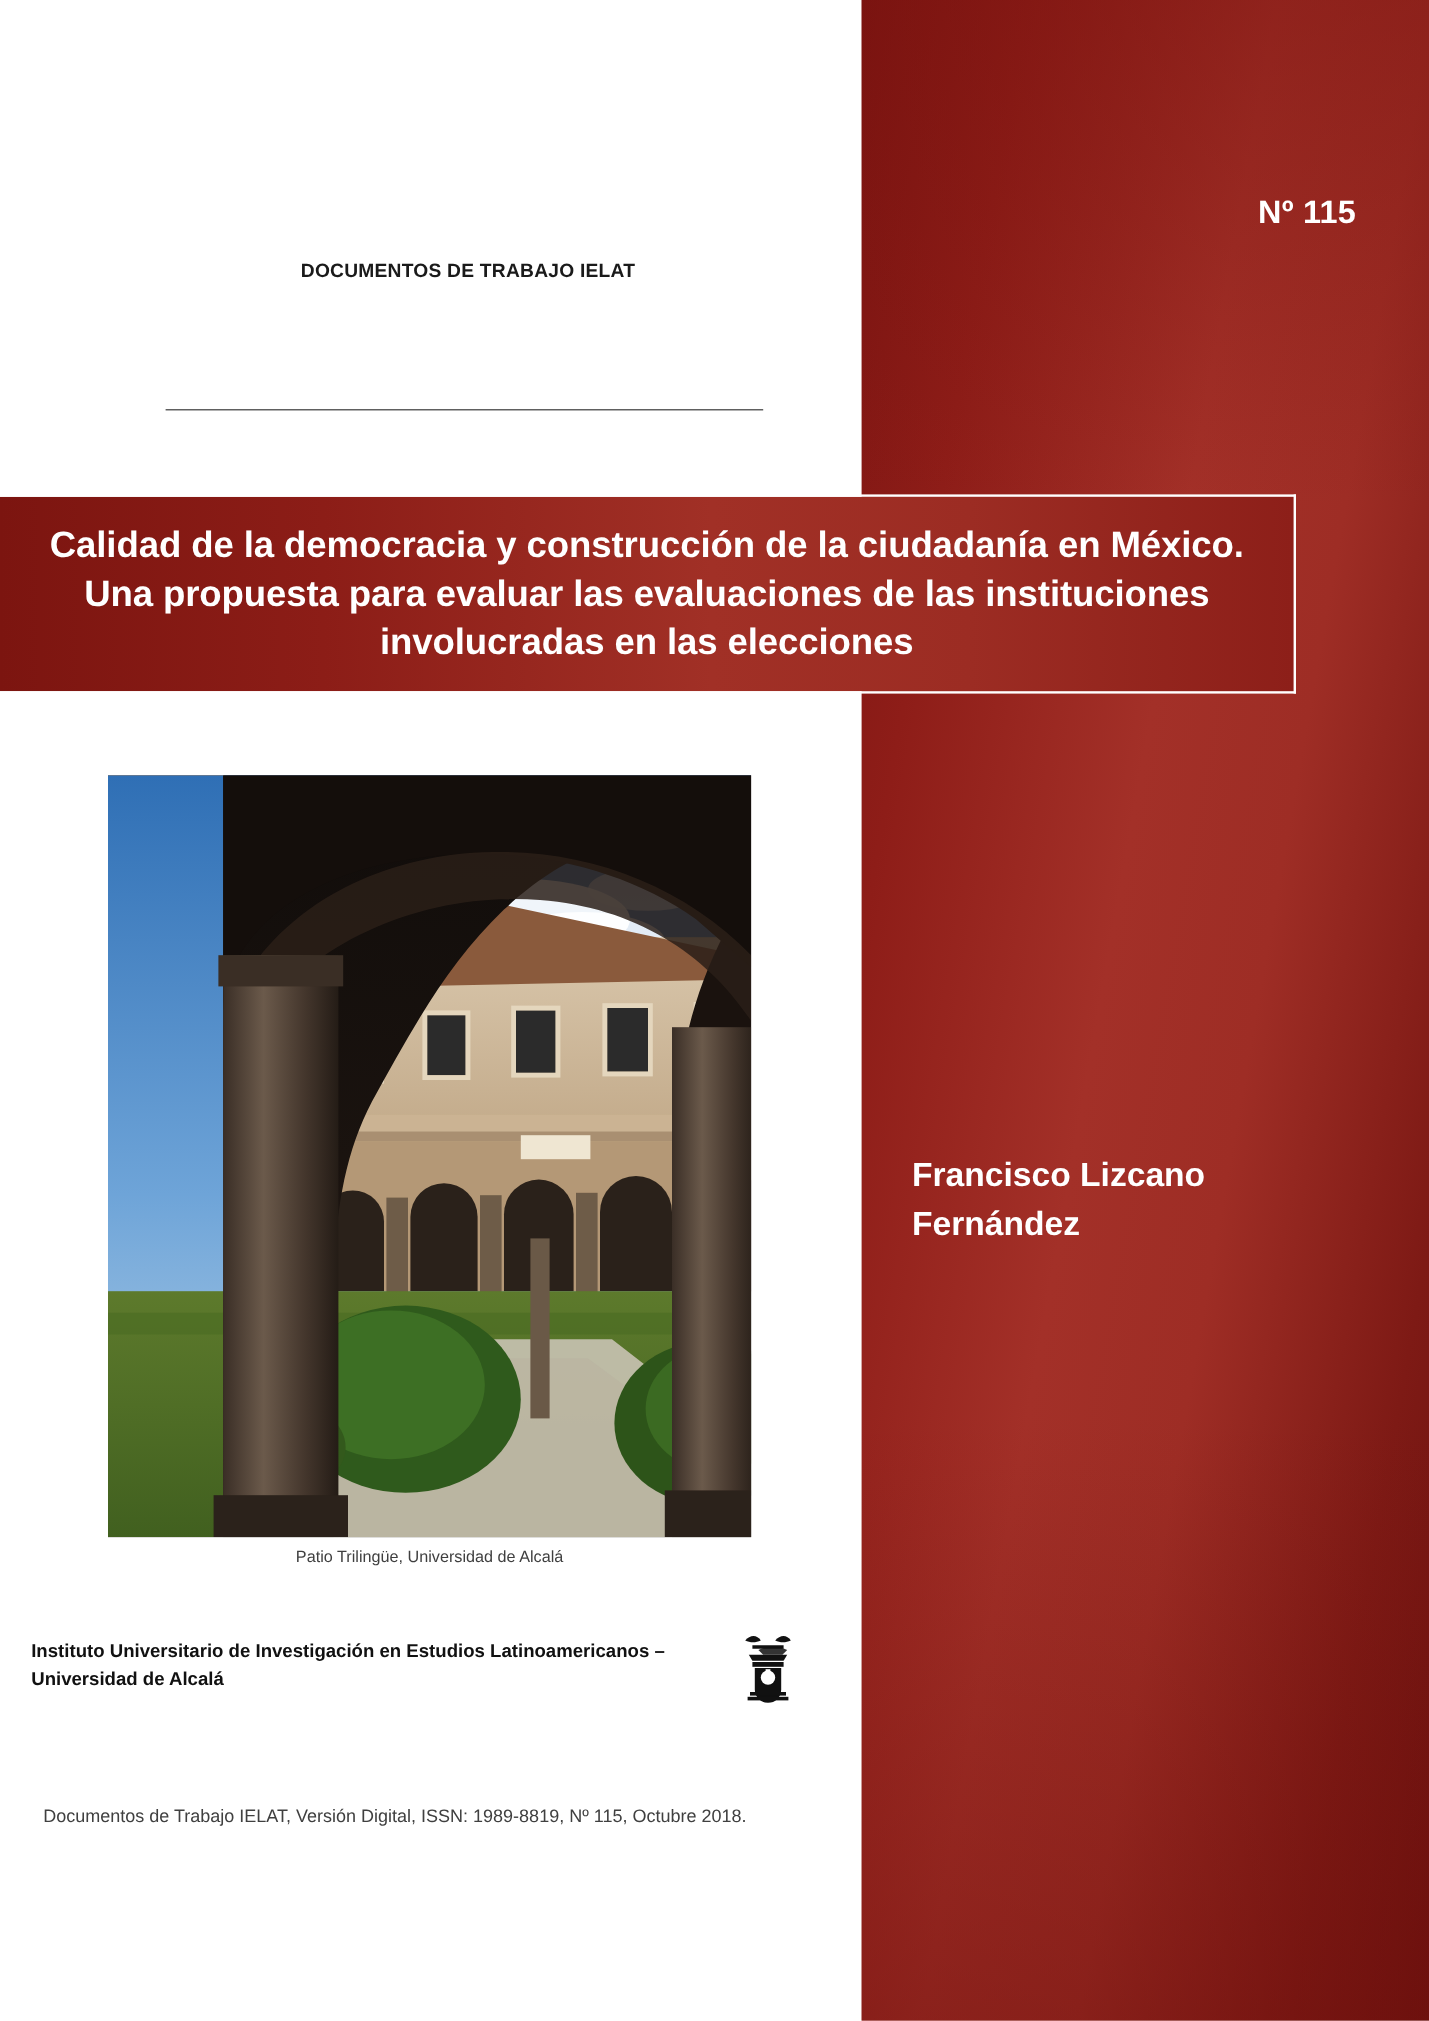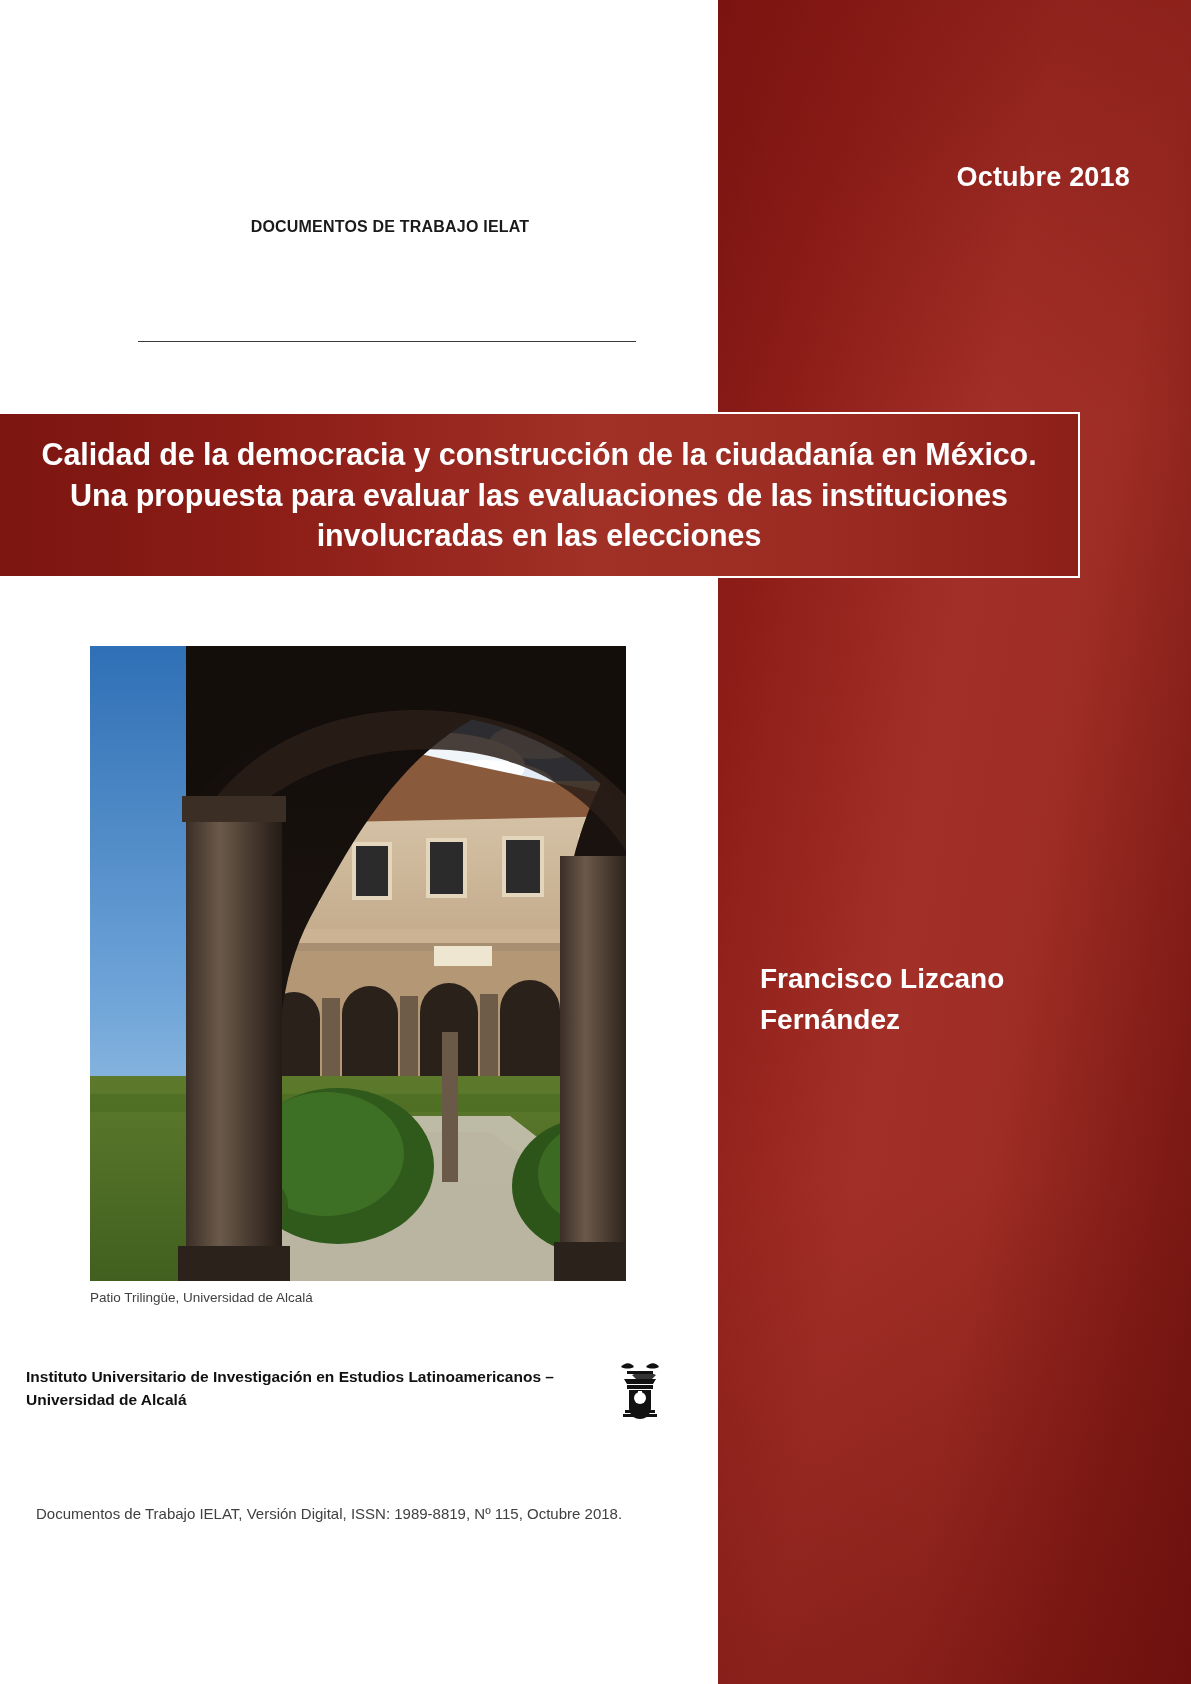--- a/index.html
+++ b/index.html
@@ -104,20 +104,21 @@
     position: absolute;
     inset: 0;
     overflow: hidden;
     background: #6c6259;
   }
   .caption {
     position: absolute;
     top: 1290px;
     left: 90px;
     width: 536px;
+    text-align: center;
     font-size: 13.5px;
     color: #3f3f3f;
   }
 
   
   .author {
     position: absolute;
     top: 935px;
     left: 760px;
     width: 330px;
@@ -161,21 +162,21 @@
   svg { display: block; }
 </style>
 </head>
 <body>
 
 <div class="right-band">
   <div class="right-band-inner"></div>
 </div>
 
 <div class="issue">
-  <div>Octubre 2018</div>
+  <div>Nº 115</div>
 </div>
 
 <div class="series-title">DOCUMENTOS DE TRABAJO IELAT</div>
 <div class="rule"></div>
 
 <div class="title-banner">
   <h1>Calidad de la democracia y construcción de la ciudadanía en México. Una propuesta para evaluar las evaluaciones de las instituciones involucradas en las elecciones</h1>
 </div>
 
 <div class="photo-wrap">

